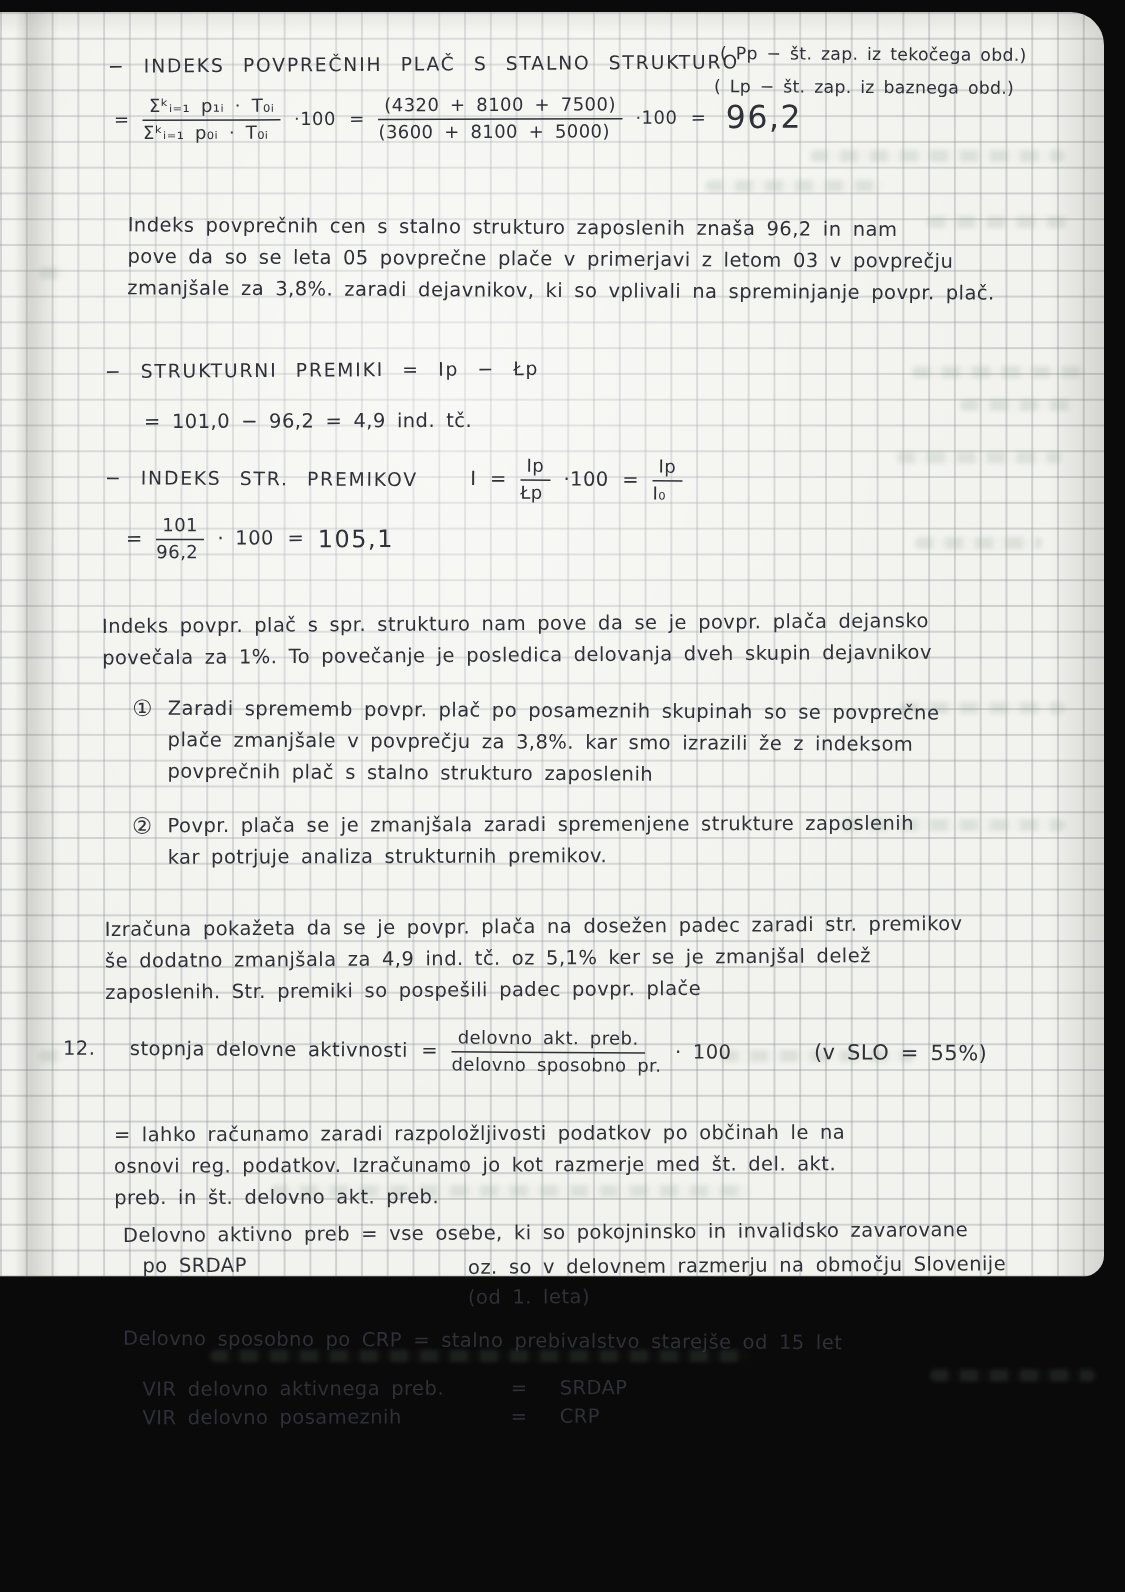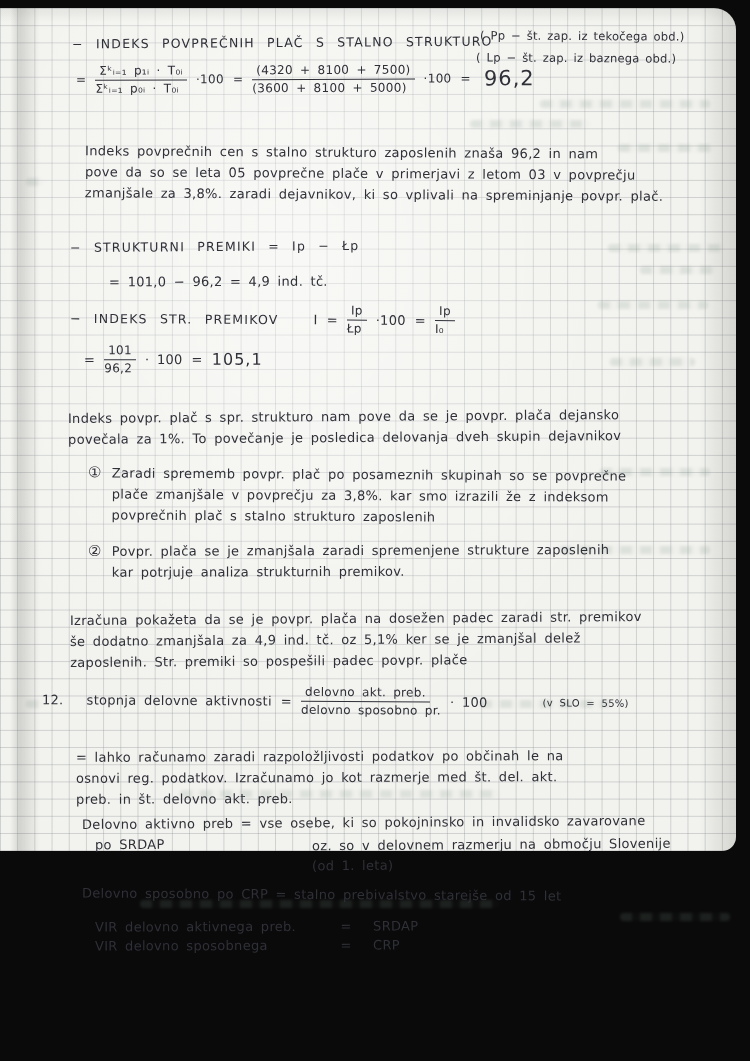--- a/index.html
+++ b/index.html
@@ -88,21 +88,21 @@
     <span class="result">96,2</span>
   </div>
 
   <div class="hw r2" style="left:85px;top:134px;">
     <div>Indeks povprečnih cen s stalno strukturo zaposlenih znaša 96,2 in nam</div>
     <div>pove da so se leta 05 povprečne plače v primerjavi z letom 03 v povprečju</div>
     <div>zmanjšale za 3,8%. zaradi dejavnikov, ki so vplivali na spreminjanje povpr. plač.</div>
   </div>
 
   <div class="hw caps r1" style="left:70px;top:228px;">− STRUKTURNI PREMIKI  =  Ip − Łp</div>
-  <div class="hw r3" style="left:109px;top:263px;">= 101,0 − 96,2 = 4,9 ind. tč.</div>
+  <div class="hw r3" style="left:96px;top:263px;">= 101,0 − 96,2 = 4,9 ind. tč.</div>
 
   <div class="hw frow r2" style="left:70px;top:296px;">
     <span class="caps">− INDEKS STR. PREMIKOV</span>
     <span style="margin-left:26px;">I</span>
     <span>=</span>
     <span class="frac fsmall">
       <span class="top">Ip</span>
       <span class="bot">Łp</span>
     </span>
     <span>·100</span>
@@ -154,21 +154,21 @@
 
   <div class="hw frow r2" style="left:42px;top:678px;">
     <span>12.</span>
     <span style="margin-left:14px;">stopnja delovne aktivnosti</span>
     <span>=</span>
     <span class="frac fsmall">
       <span class="top">delovno akt. preb.</span>
       <span class="bot">delovno sposobno pr.</span>
     </span>
     <span>· 100</span>
-    <span style="margin-left:46px;font-size:10px;">(v SLO = 55%)</span>
+    <span style="margin-left:46px;font-size:14px;">(v SLO = 55%)</span>
   </div>
 
   <div class="hw r3" style="left:76px;top:738px;">
     <div>= lahko računamo zaradi razpoložljivosti podatkov po občinah le na</div>
     <div>osnovi reg. podatkov. Izračunamo jo kot razmerje med št. del. akt.</div>
     <div>preb. in št. delovno akt. preb.</div>
   </div>
 
   <div class="hw r1" style="left:82px;top:804px;">Delovno aktivno preb = vse osebe, ki so pokojninsko in invalidsko zavarovane</div>
   <div class="hw r1" style="left:95px;top:826px;">po SRDAP</div>
@@ -176,17 +176,17 @@
   <div class="hw r1" style="left:312px;top:847px;">(od 1. leta)</div>
 
   <div class="hw r2" style="left:82px;top:876px;">Delovno sposobno po CRP = stalno prebivalstvo starejše od 15 let</div>
 
   <div class="hw r3" style="left:95px;top:908px;">
     <span class="lblcol">VIR delovno aktivnega preb.</span>
     <span>=</span>
     <span style="margin-left:14px;">SRDAP</span>
   </div>
   <div class="hw r3" style="left:95px;top:927px;">
-    <span class="lblcol">VIR delovno sposobnega</span>
+    <span class="lblcol">VIR delovno posameznih</span>
     <span>=</span>
     <span style="margin-left:14px;">CRP</span>
   </div>
 </div>
 
 </body></html>

